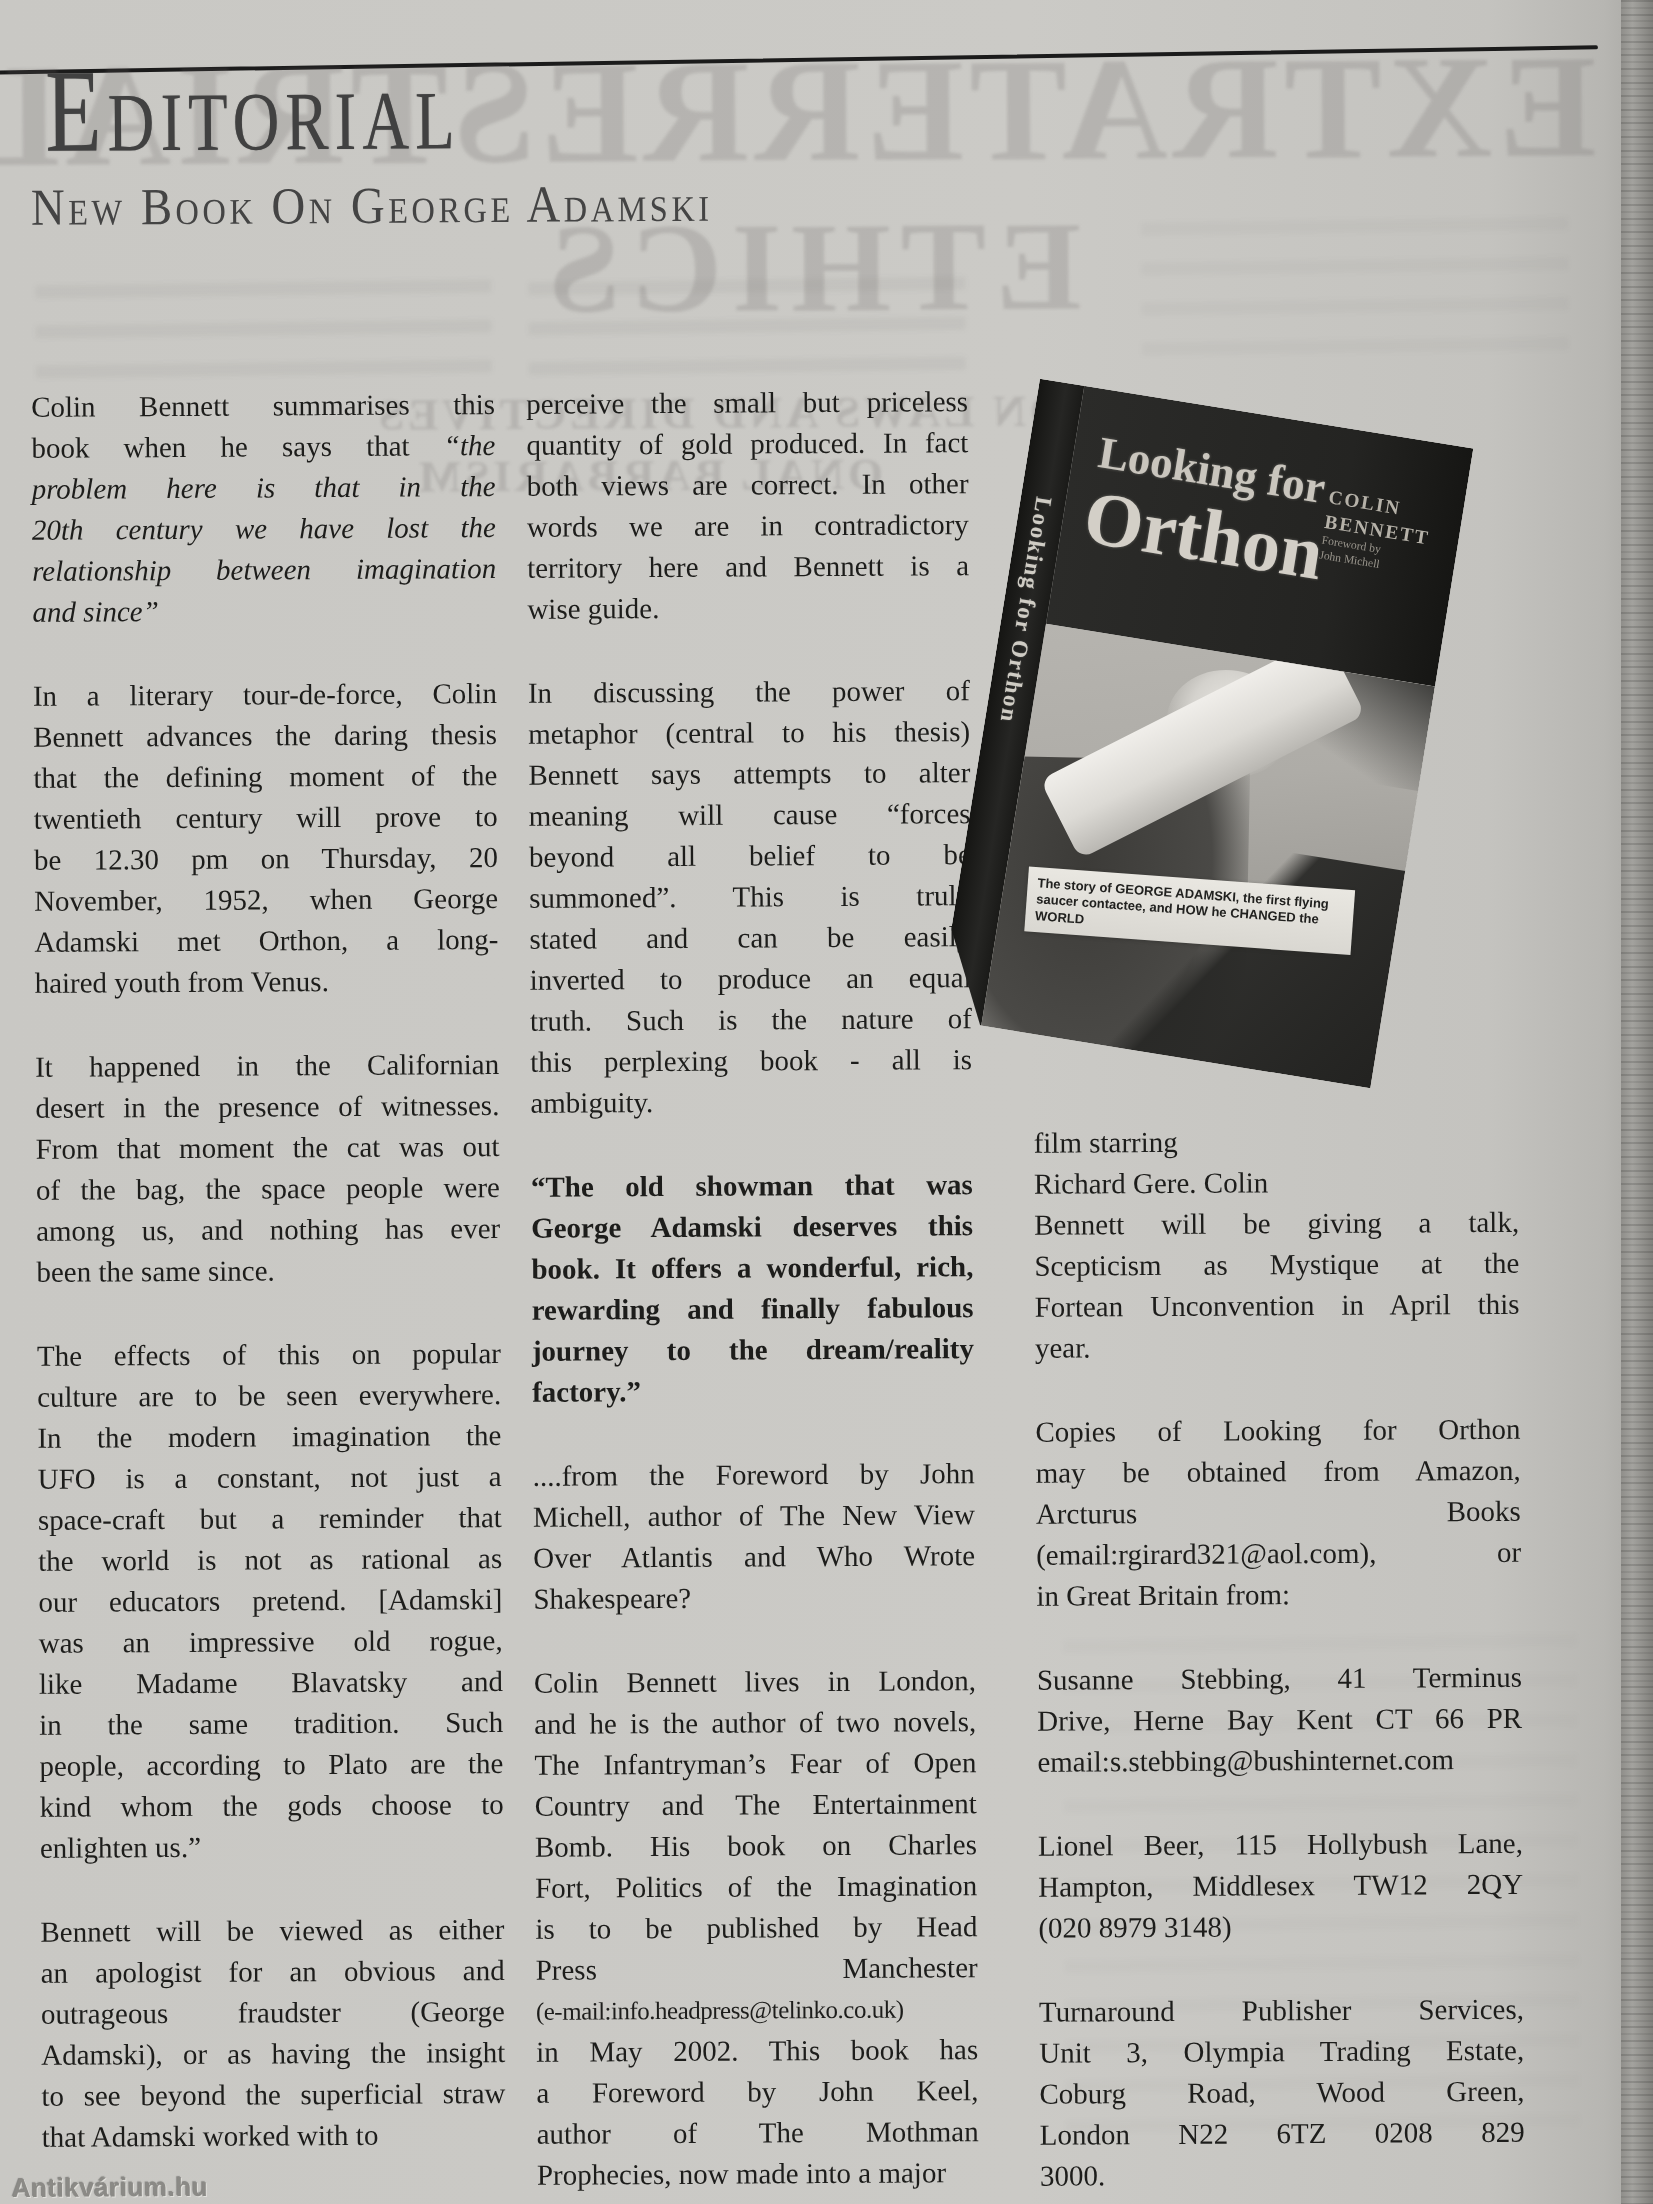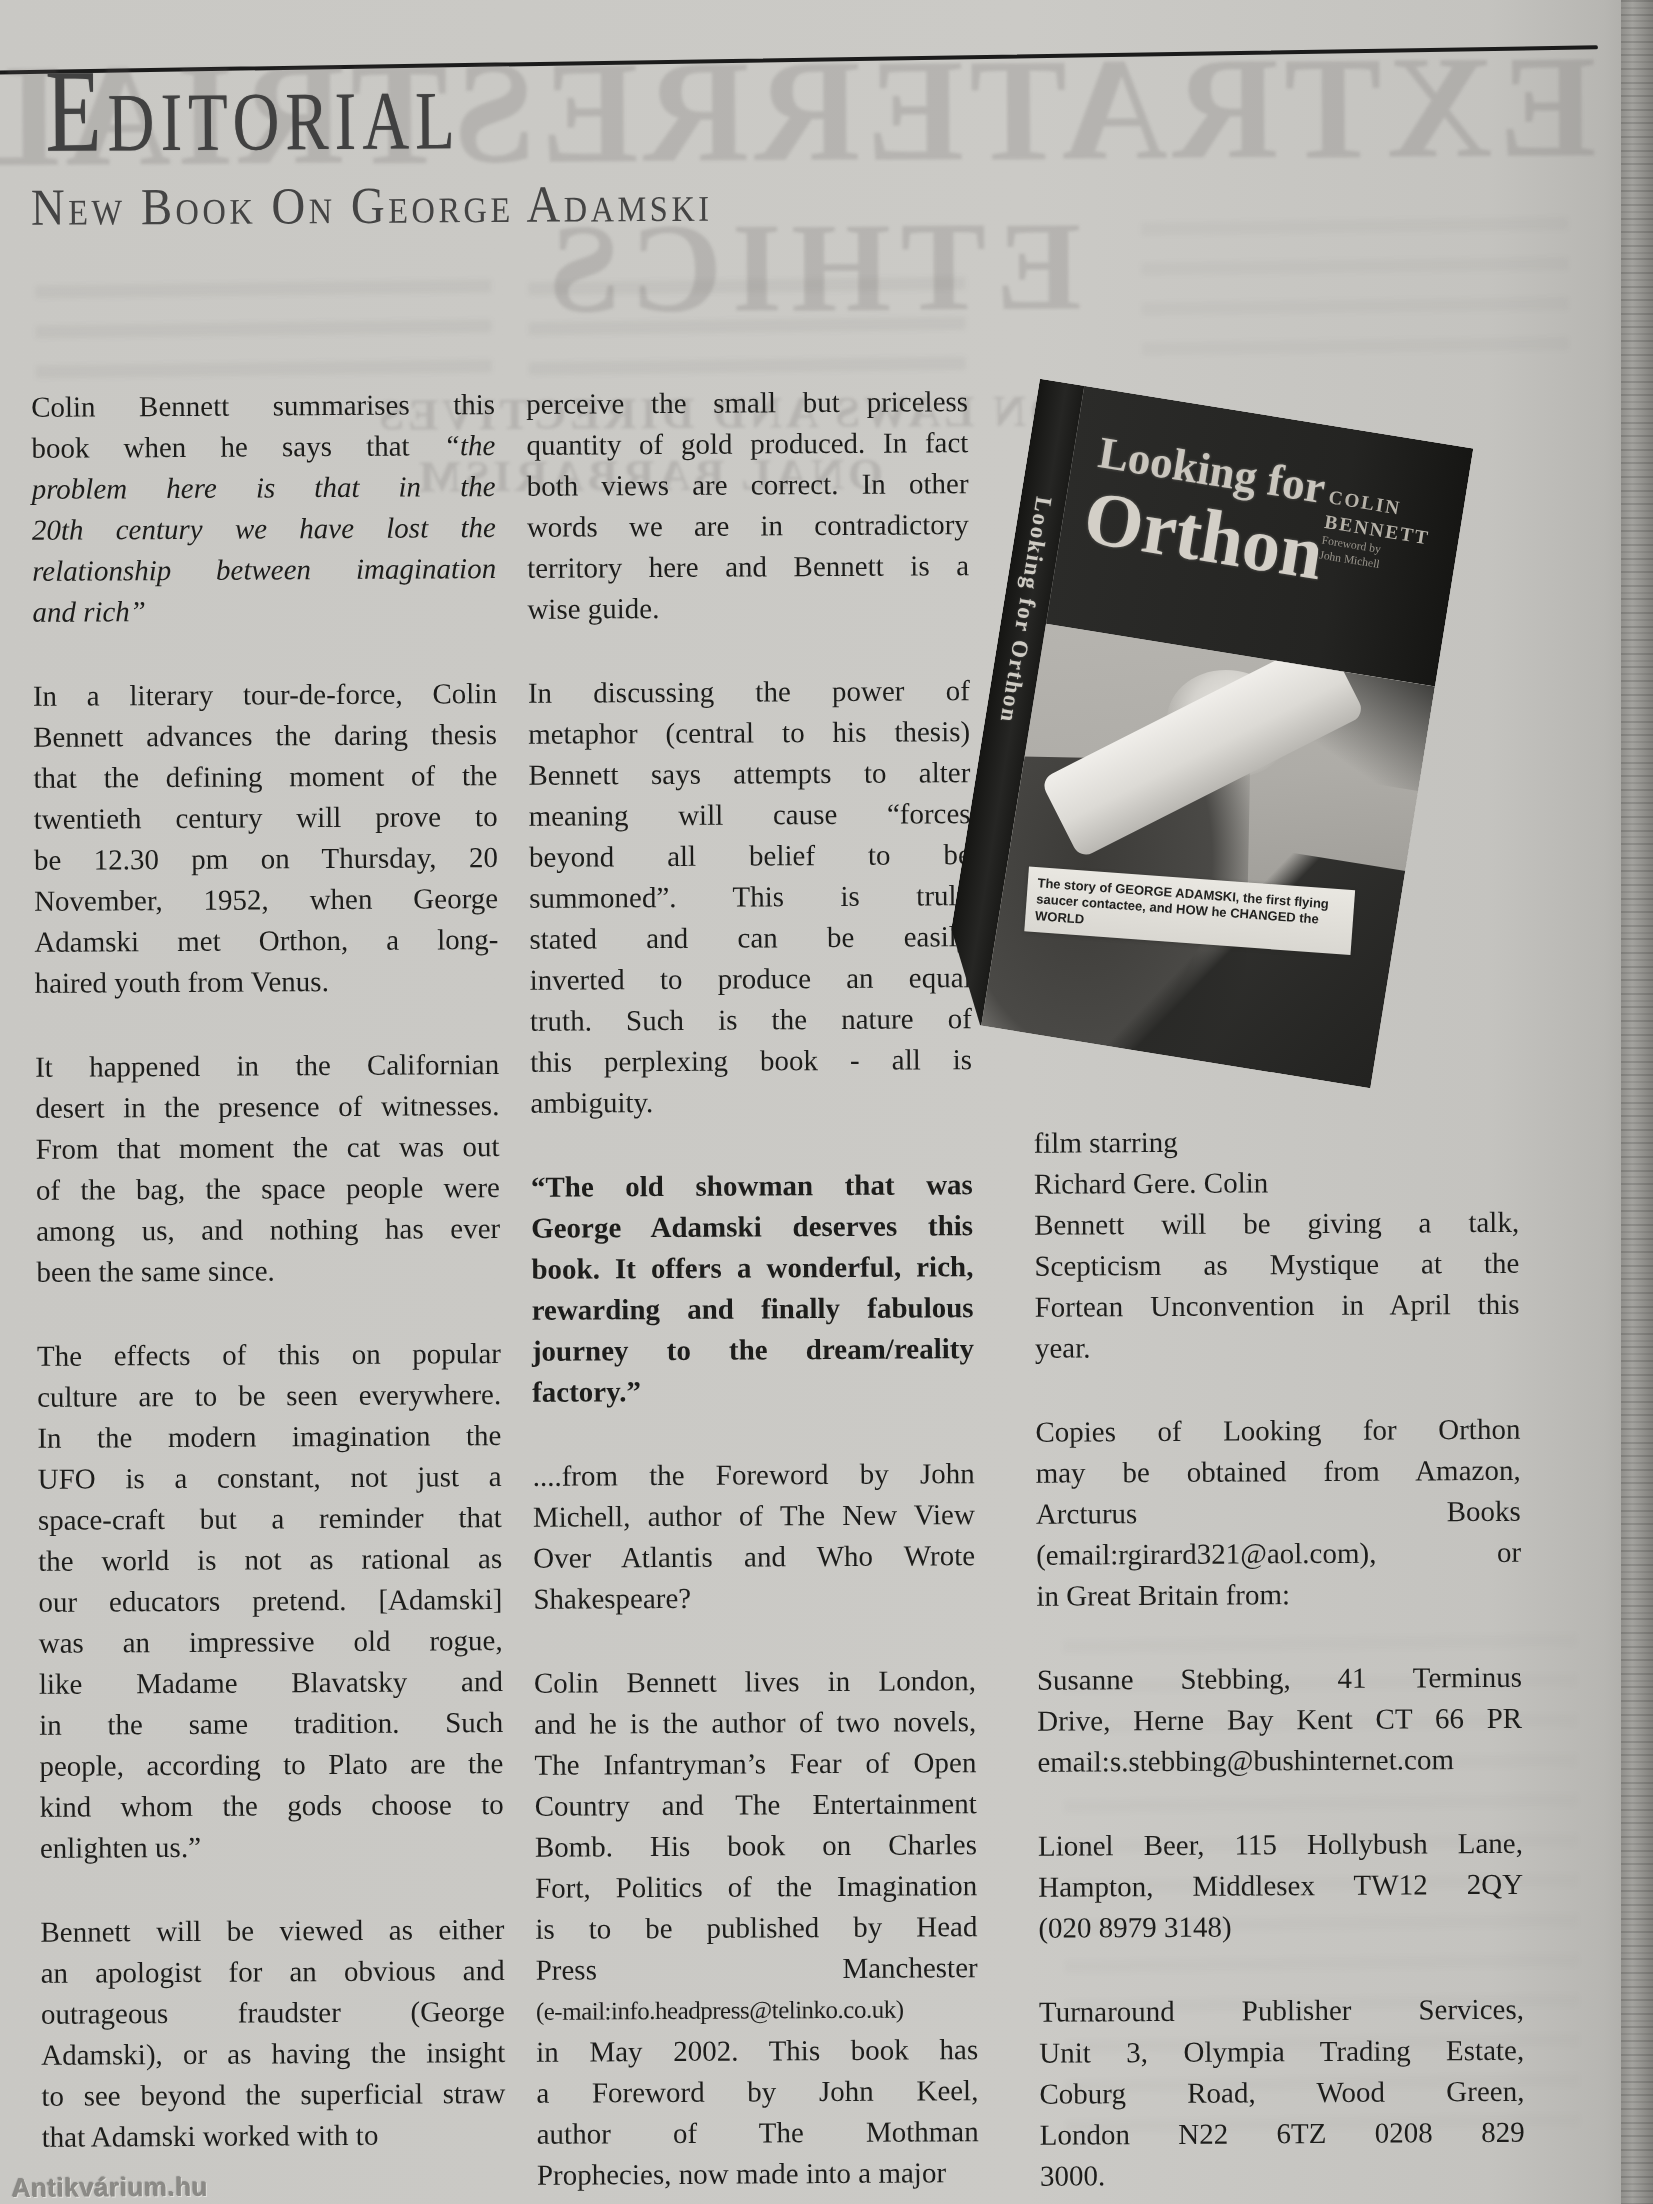--- a/index.html
+++ b/index.html
@@ -144,21 +144,21 @@
     <div id="page-title" class="smallcaps">Editorial</div>
     <div id="page-subtitle" class="smallcaps">New Book On George Adamski</div>
 
     <div id="col1" class="col">
         <div class="para">
           <div class="line jl">Colin Bennett summarises this</div>
           <div class="line jl">book when he says that <i>“the</i></div>
           <div class="line jl"><i>problem here is that in the</i></div>
           <div class="line jl"><i>20th century we have lost the</i></div>
           <div class="line jl"><i>relationship between imagination</i></div>
-          <div class="line ll"><i>and rich”</i></div>
+          <div class="line ll"><i>and since”</i></div>
         </div>
         <div class="para">
           <div class="line jl">In a literary tour-de-force, Colin</div>
           <div class="line jl">Bennett advances the daring thesis</div>
           <div class="line jl">that the defining moment of the</div>
           <div class="line jl">twentieth century will prove to</div>
           <div class="line jl">be 12.30 pm on Thursday, 20</div>
           <div class="line jl">November, 1952, when George</div>
           <div class="line jl">Adamski met Orthon, a long-</div>
           <div class="line ll">haired youth from Venus.</div>

